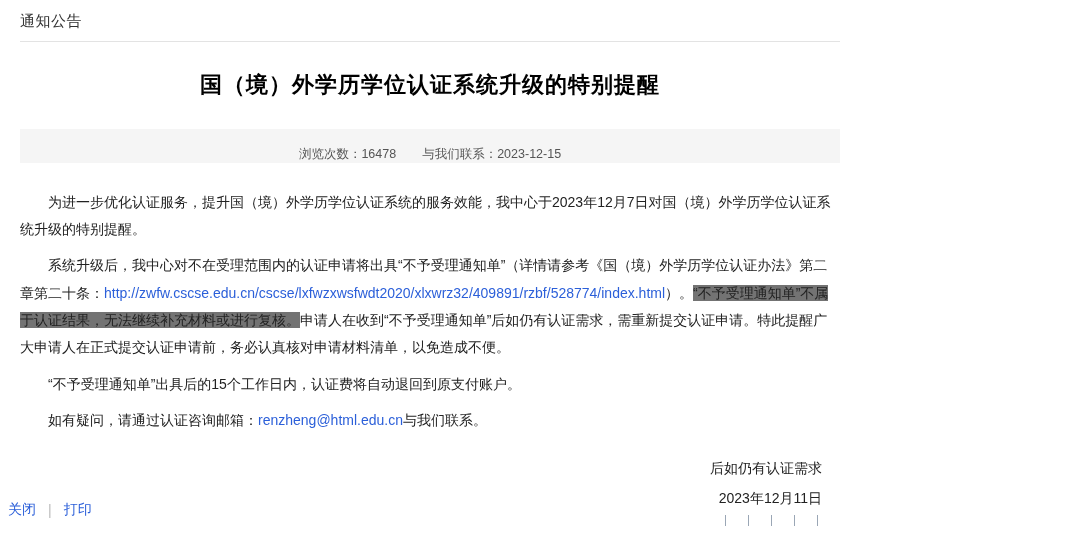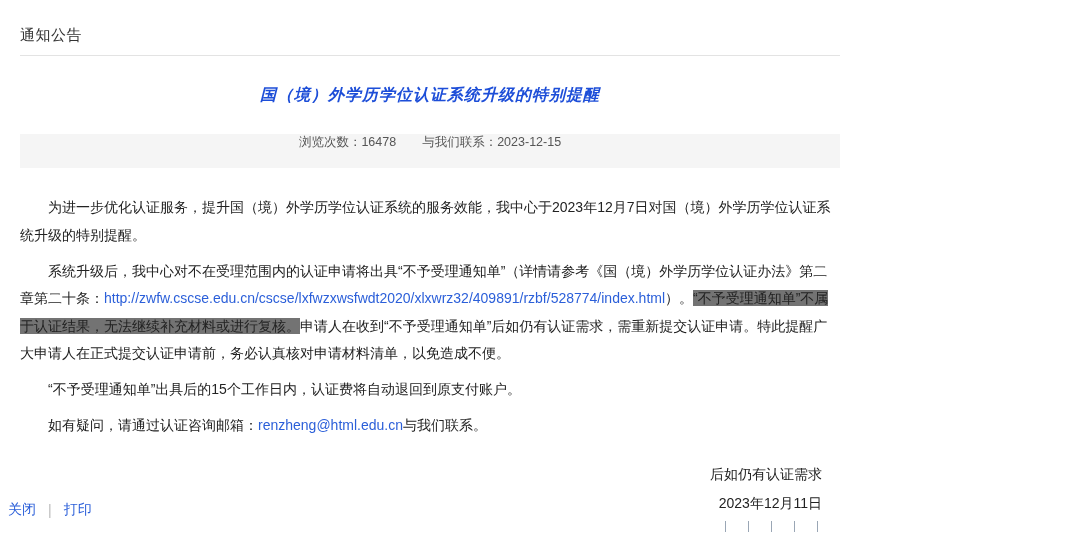--- a/index.html
+++ b/index.html
@@ -12,48 +12,47 @@
     height: 537px;
     font-family: "Liberation Sans", sans-serif;
     color: #333333;
     overflow: hidden;
   }
   .page {
     position: relative;
     width: 860px;
     height: 537px;
     box-sizing: border-box;
-    padding: 14px 20px;
+    padding: 0 20px;
   }
   .breadcrumb {
     font-size: 15px;
     color: #333333;
     padding: 12px 0 10px 0;
     letter-spacing: 0.5px;
   }
   .divider {
     border-top: 1px solid #e3e3e3;
     margin: 0 0 0 0;
   }
   .article-title {
     text-align: center;
-    font-size: 16px;
+    font-size: 22px;
     font-weight: bold;
-    color: #1d4ed8;
+    color: #000000;
     letter-spacing: 1px;
     margin: 28px 0 0 0;
     line-height: 1.4;
-    font-style: italic;
   }
   .meta-bar {
     margin: 28px 0 0 0;
     background: #f5f5f5;
     height: 34px;
     display: flex;
-    align-items: flex-start;
+    align-items: flex-end;
     justify-content: center;
     gap: 26px;
     font-size: 12.5px;
     color: #555555;
   }
   .meta-item {
     white-space: nowrap;
   }
   .body-area {
     margin-top: 26px;

